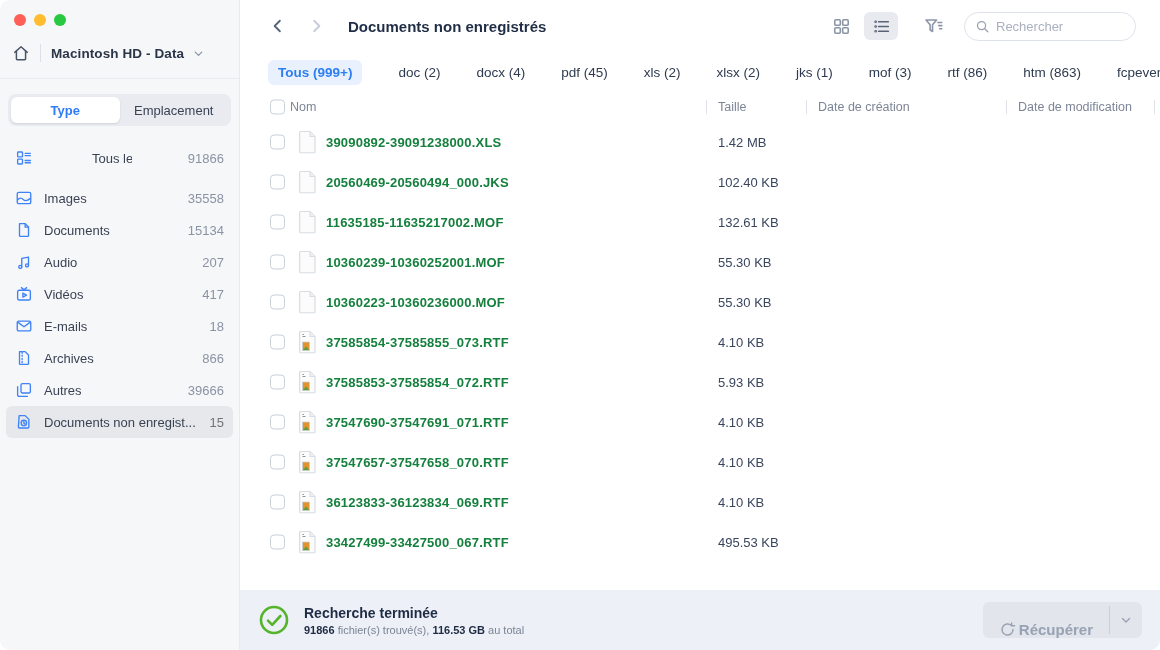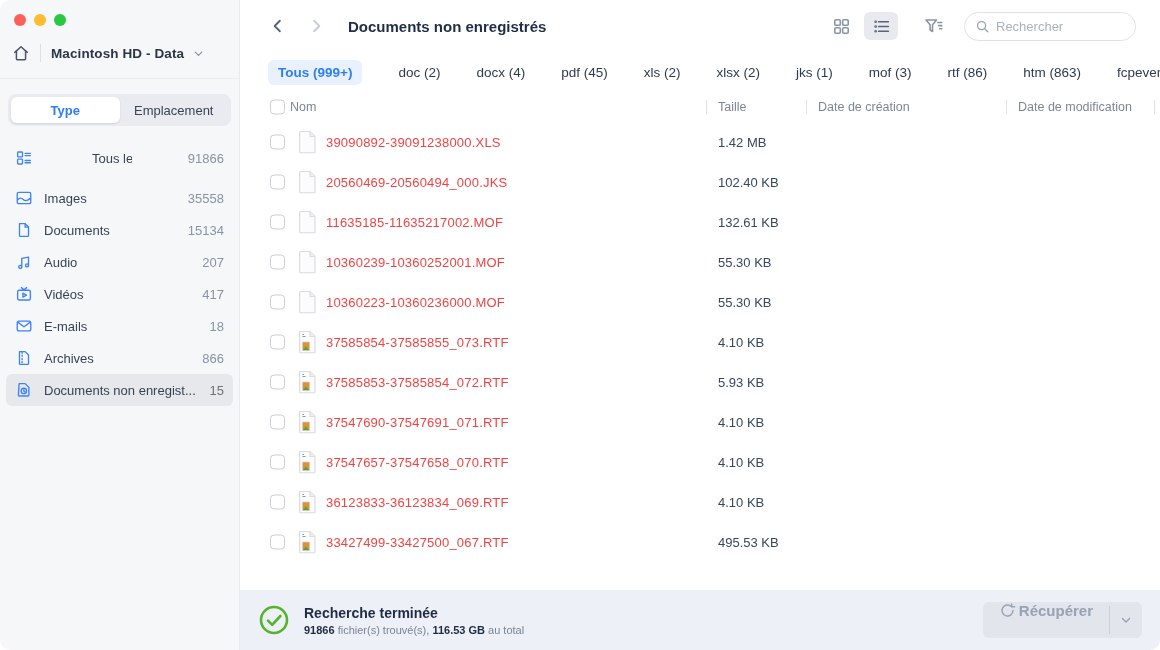--- a/index.html
+++ b/index.html
@@ -54,31 +54,31 @@
 
   .thead { position:absolute; left:0; right:0; top:92px; height:30px; }
   .thead .htext { position:absolute; top:50%; transform:translateY(-50%); font-size:12.5px; color:#7c8596; white-space:nowrap; }
   .colsep { position:absolute; top:8px; width:1px; height:14px; background:#dfe3e9; }
   .cbx { position:absolute; width:15px; height:15px; border:1.5px solid #c9d0da; border-radius:4px; background:#fff; top:50%; transform:translateY(-50%); }
 
   #file-list { position:absolute; left:0; right:0; top:122px; height:468px; overflow:hidden; }
   .frow { position:relative; height:40px; }
   .frow .cbx { left:30px; }
   .ficon { position:absolute; left:58px; top:50%; transform:translateY(-50%); width:19px; height:23px; display:flex; }
-  .fname { position:absolute; left:86px; top:50%; transform:translateY(-50%); font-size:13px; color:#ef4444; letter-spacing:.2px; white-space:nowrap; }
+  .fname { position:absolute; left:86px; top:50%; transform:translateY(-50%); font-size:13px; color:#15803d; letter-spacing:.2px; white-space:nowrap;font-weight:bold; }
   .fsize { position:absolute; left:478px; top:50%; transform:translateY(-50%); font-size:13px; color:#39465e; }
 
   .statusbar { position:absolute; left:0; right:0; bottom:0; height:60px; background:#edf0f6; display:flex; align-items:center; padding:0 18px; z-index:5; }
   .check-wrap { width:32px; height:32px; flex:none; display:flex; }
   .stat-text { margin-left:14px; }
   .stat-title { font-size:14px; font-weight:700; color:#1d2b44; margin-bottom:3px; }
   .stat-line { font-size:11px; color:#7a8494; }
   .stat-line b { color:#1d2b44; font-weight:700; }
   .recover-group { margin-left:auto; display:flex; align-items:stretch; height:36px; background:#e2e5eb; border-radius:6px; overflow:hidden; }
-  .recover-main { display:flex; align-items:flex-start; gap:3px; padding:0 16px; font-size:15px; font-weight:600; color:#97a2b3; }
+  .recover-main { display:flex; align-items:flex-end; gap:3px; padding:0 16px; font-size:15px; font-weight:600; color:#97a2b3; }
   .recover-div { width:1px; background:#c9cfd8; margin:4px 0; }
   .recover-chev { width:32px; display:flex; align-items:center; justify-content:center; }
 </style>
 </head>
 <body>
 
 <div class="window">
 
   <aside class="sidebar">
     <div class="traffic">
@@ -175,20 +175,30 @@
         </div>
         <div class="side-item">
           <span class="sicon">
             <svg viewBox="0 0 24 24" fill="none" stroke="#3f83f8" stroke-width="1.8" stroke-linecap="round" stroke-linejoin="round">
               <path d="M6 3.5 h7.5 l4.5 4.5 v11.5 a1 1 0 0 1 -1 1 h-10 a1 1 0 0 1 -1 -1 z"></path>
               <path d="M9.5 4 v1.6 M9.5 8.2 v1.6 M9.5 12.4 v1.6 M9.5 16.6 v1.6"></path>
             </svg>
           </span>
           <span class="slabel">Archives</span>
           <span class="scount">866</span>
+        </div>
+        <div class="side-item">
+          <span class="sicon">
+            <svg viewBox="0 0 24 24" fill="none" stroke="#3f83f8" stroke-width="1.8" stroke-linecap="round" stroke-linejoin="round">
+              <rect x="8" y="3.5" width="12.5" height="12.5" rx="2"></rect>
+              <path d="M16.5 20.5 h-11 a2 2 0 0 1 -2 -2 v-11"></path>
+            </svg>
+          </span>
+          <span class="slabel">Autres</span>
+          <span class="scount">39666</span>
         </div>
         <div class="side-item selected">
           <span class="sicon">
             <svg viewBox="0 0 24 24" fill="none" stroke="#3f83f8" stroke-width="1.8" stroke-linecap="round" stroke-linejoin="round">
               <path d="M5.5 3.5 h8 l5 5 v10.3 a1.2 1.2 0 0 1 -1.2 1.2 h-11.6 a1.2 1.2 0 0 1 -1.2 -1.2 z"></path>
               <circle cx="11.8" cy="13.3" r="3.6"></circle>
               <path d="M11.8 11.6 v1.9 l1.4 1"></path>
             </svg>
           </span>
           <span class="slabel">Documents non enregist...</span>

